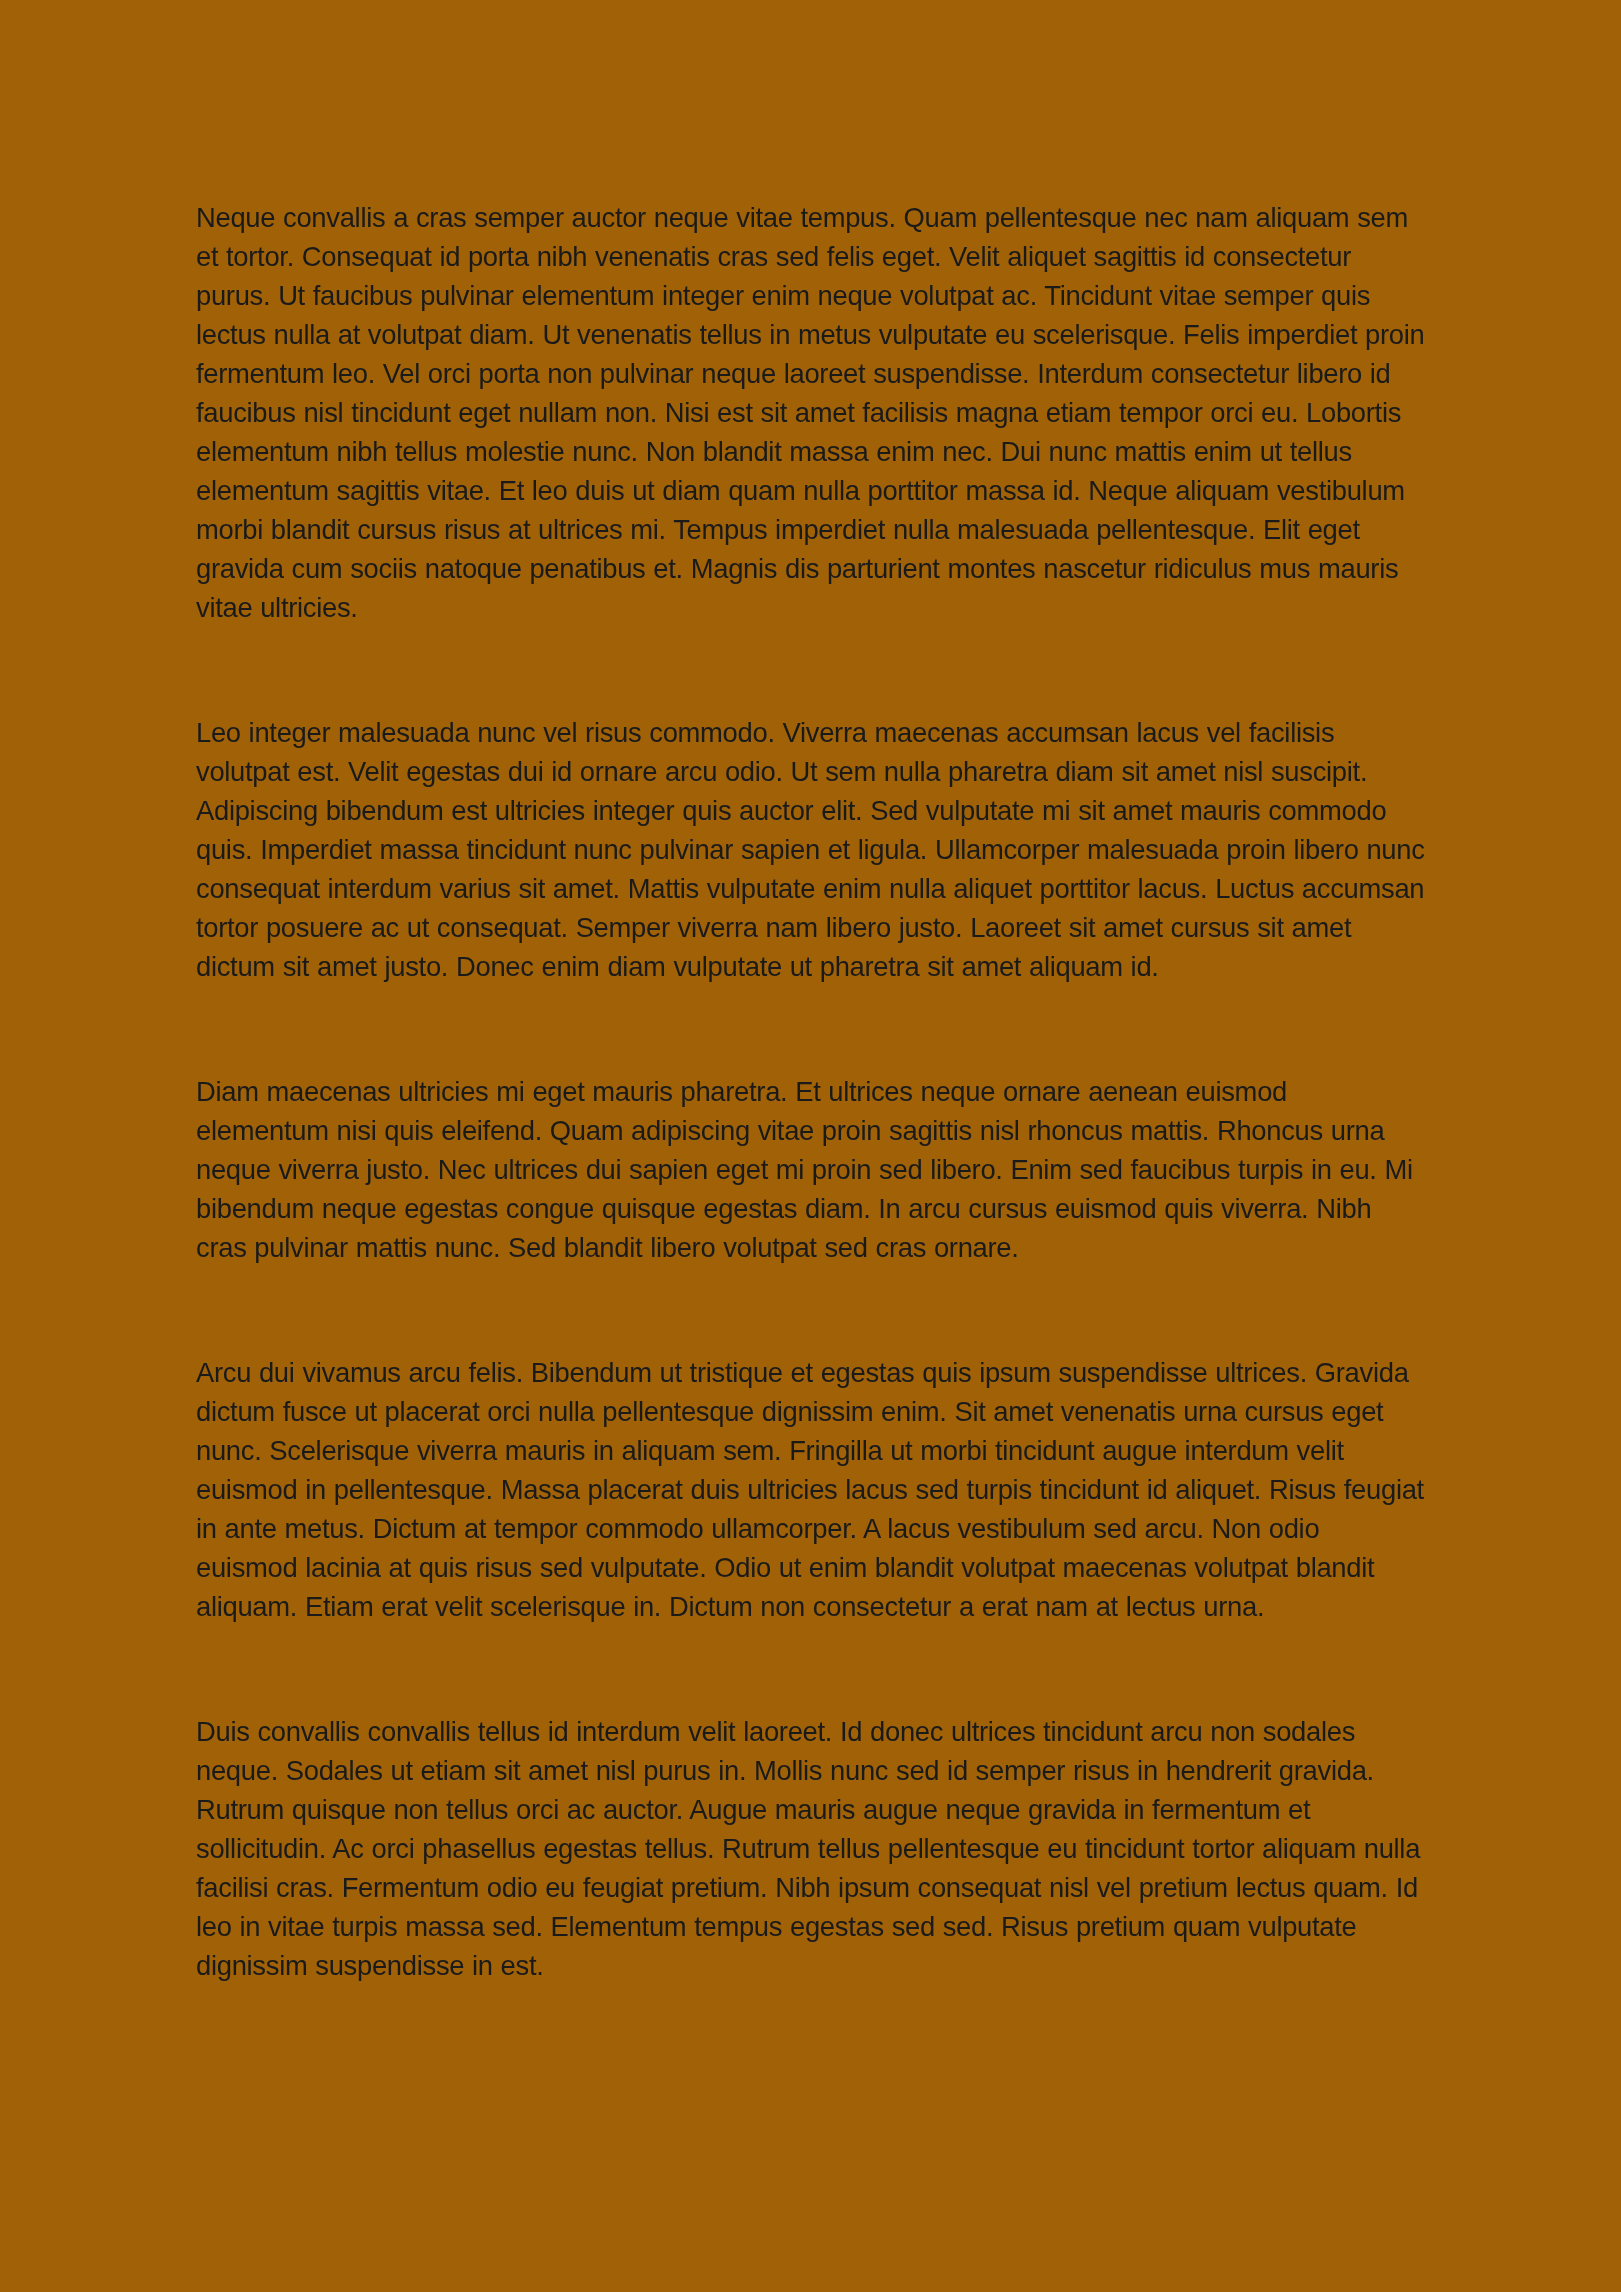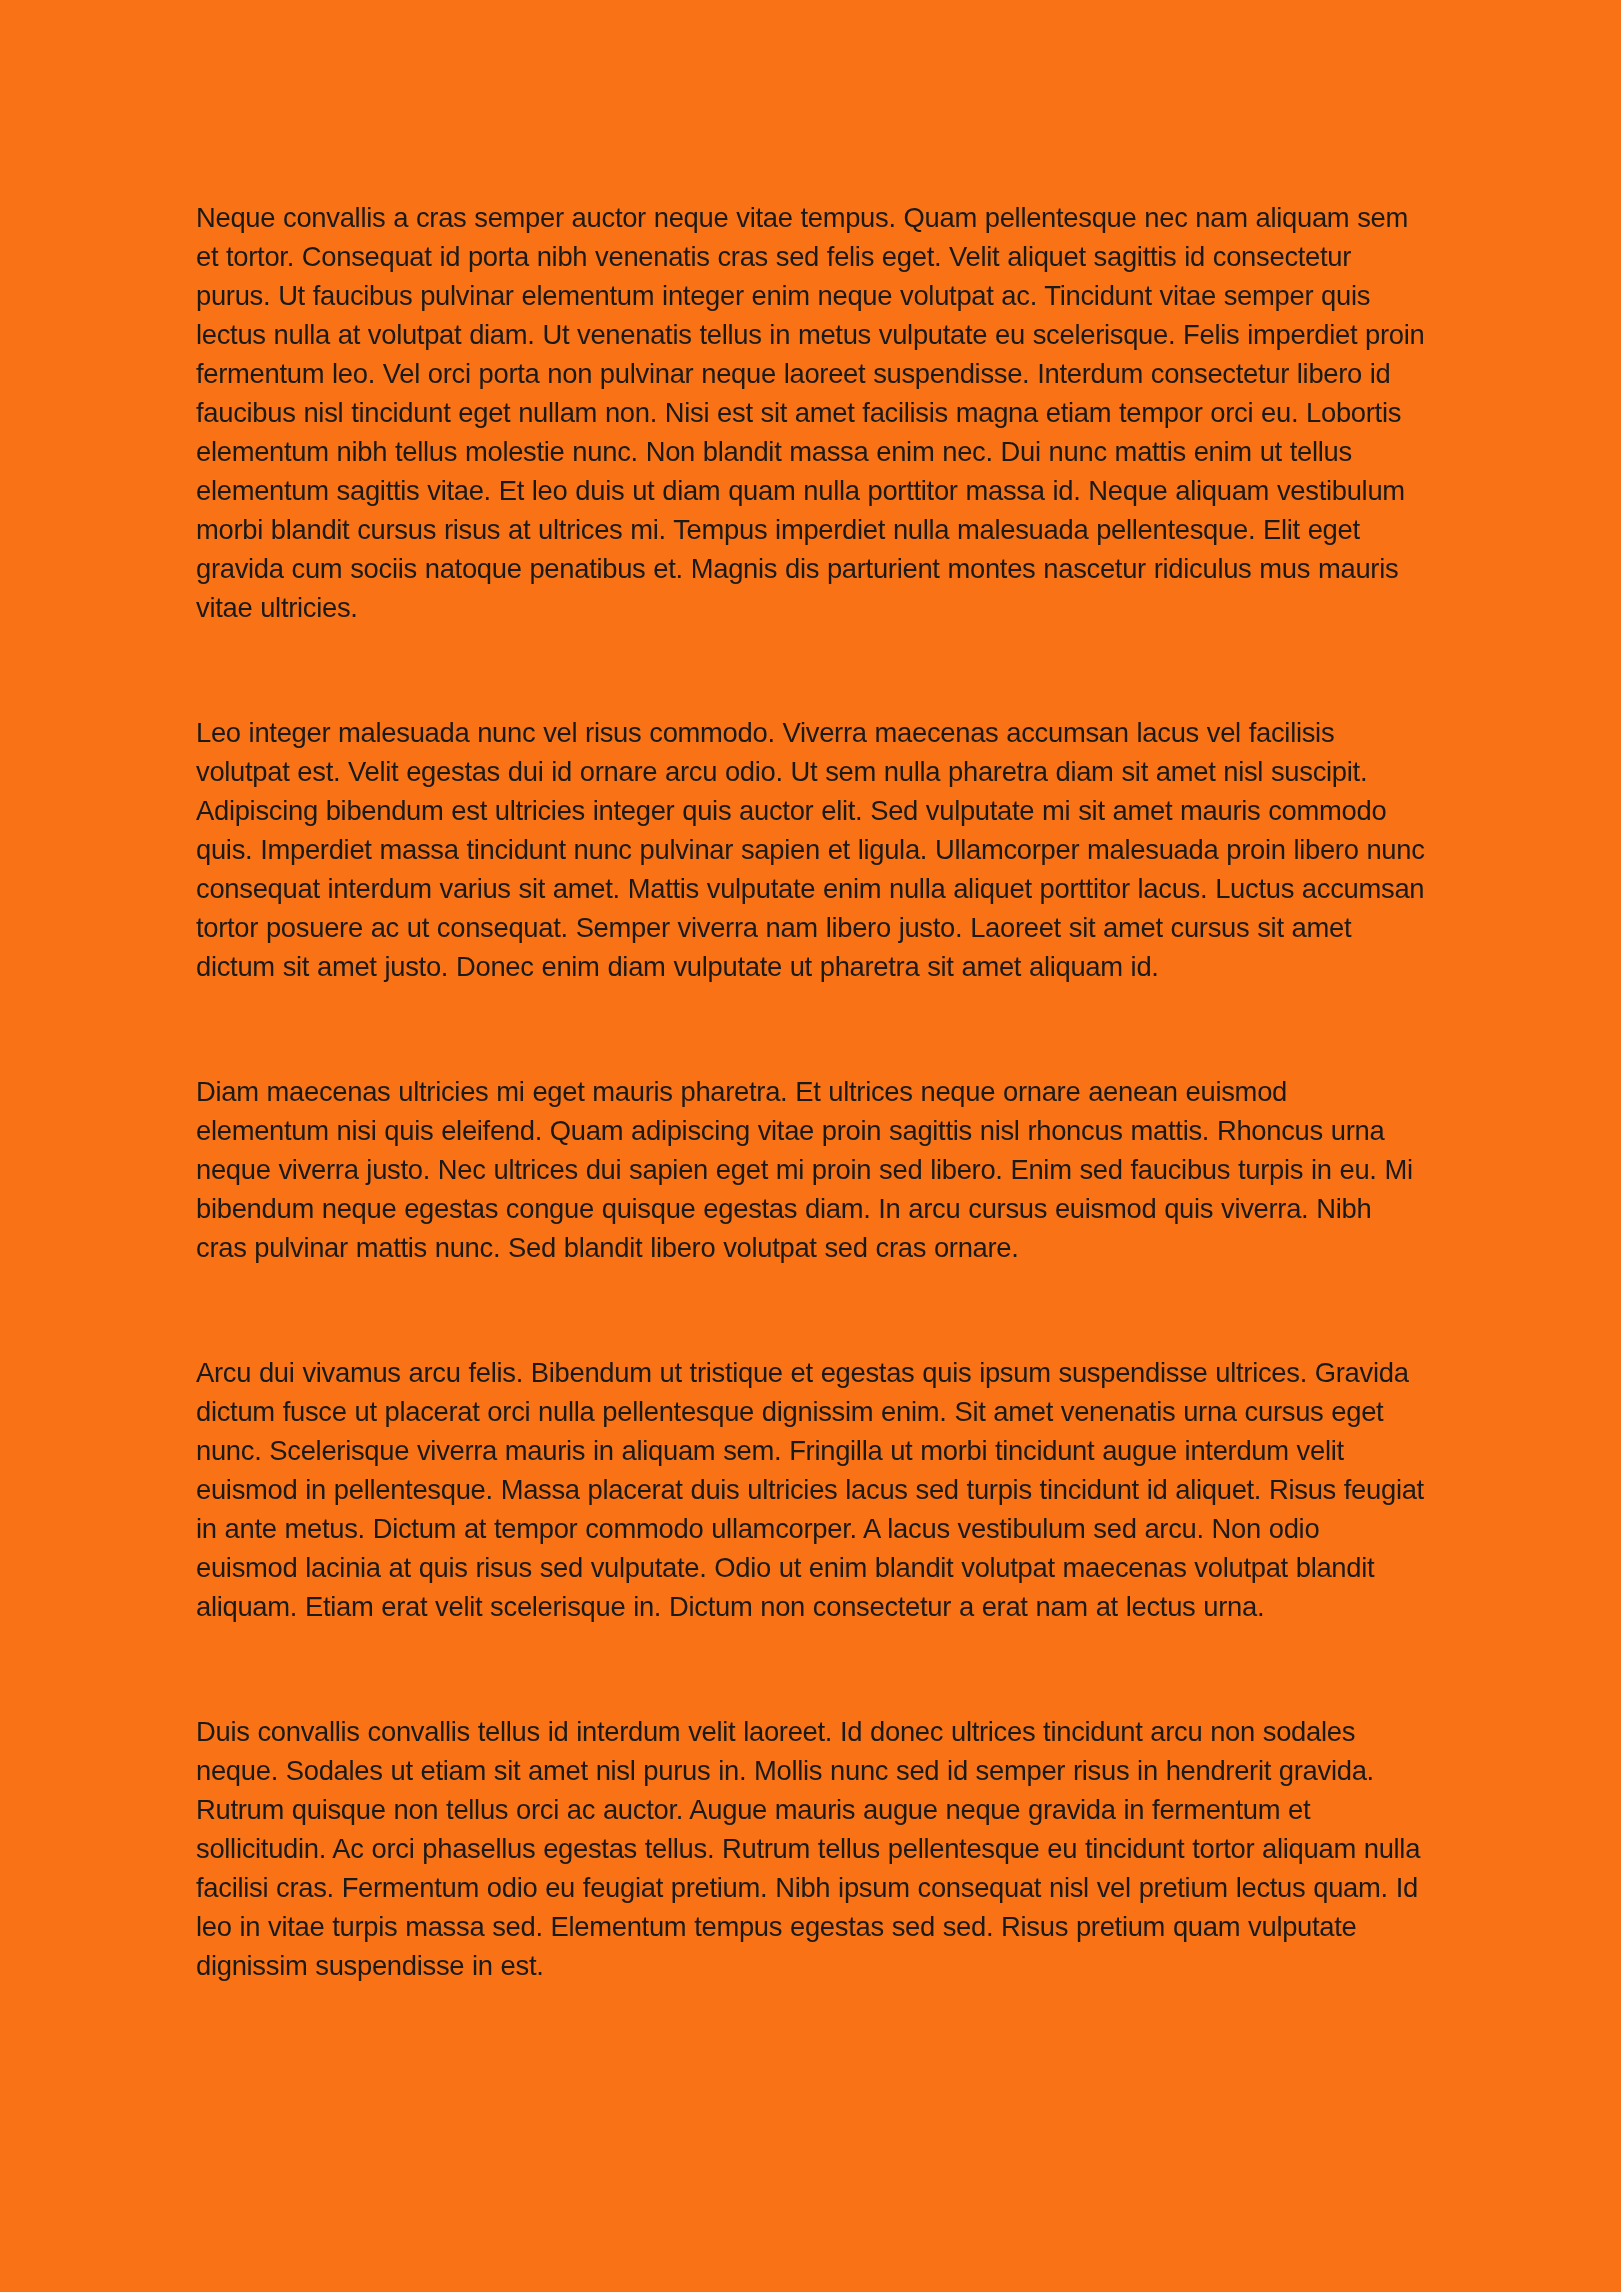--- a/index.html
+++ b/index.html
@@ -10,21 +10,21 @@
   body {
     width: 1621px;
     height: 2293px;
     background: #ffffff;
     overflow: hidden;
   }
   .page {
     box-sizing: border-box;
     width: 1621px;
     height: 2293px;
-    background: #f97316;
+    background: #a16207;
     padding: 198px 196px 0 196px;
   }
   .doc-paragraph {
     margin: 0 0 86px 0;
     font-family: "Liberation Sans", "DejaVu Sans", sans-serif;
     font-size: 27.4px;
     line-height: 39px;
     letter-spacing: -0.3px;
     color: #1a1a1a;
     text-align: left;

